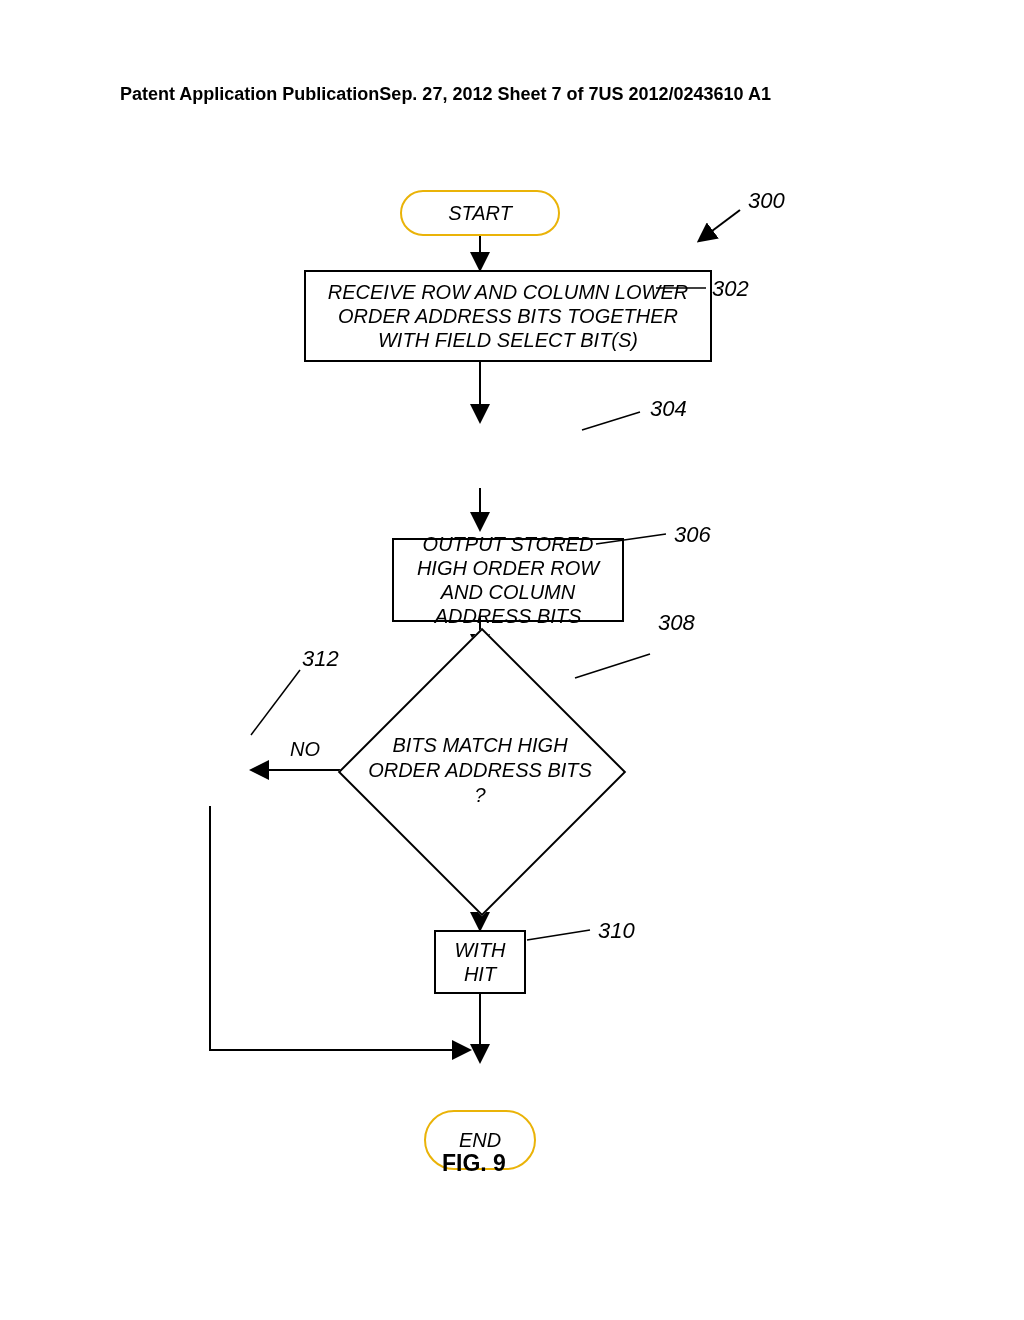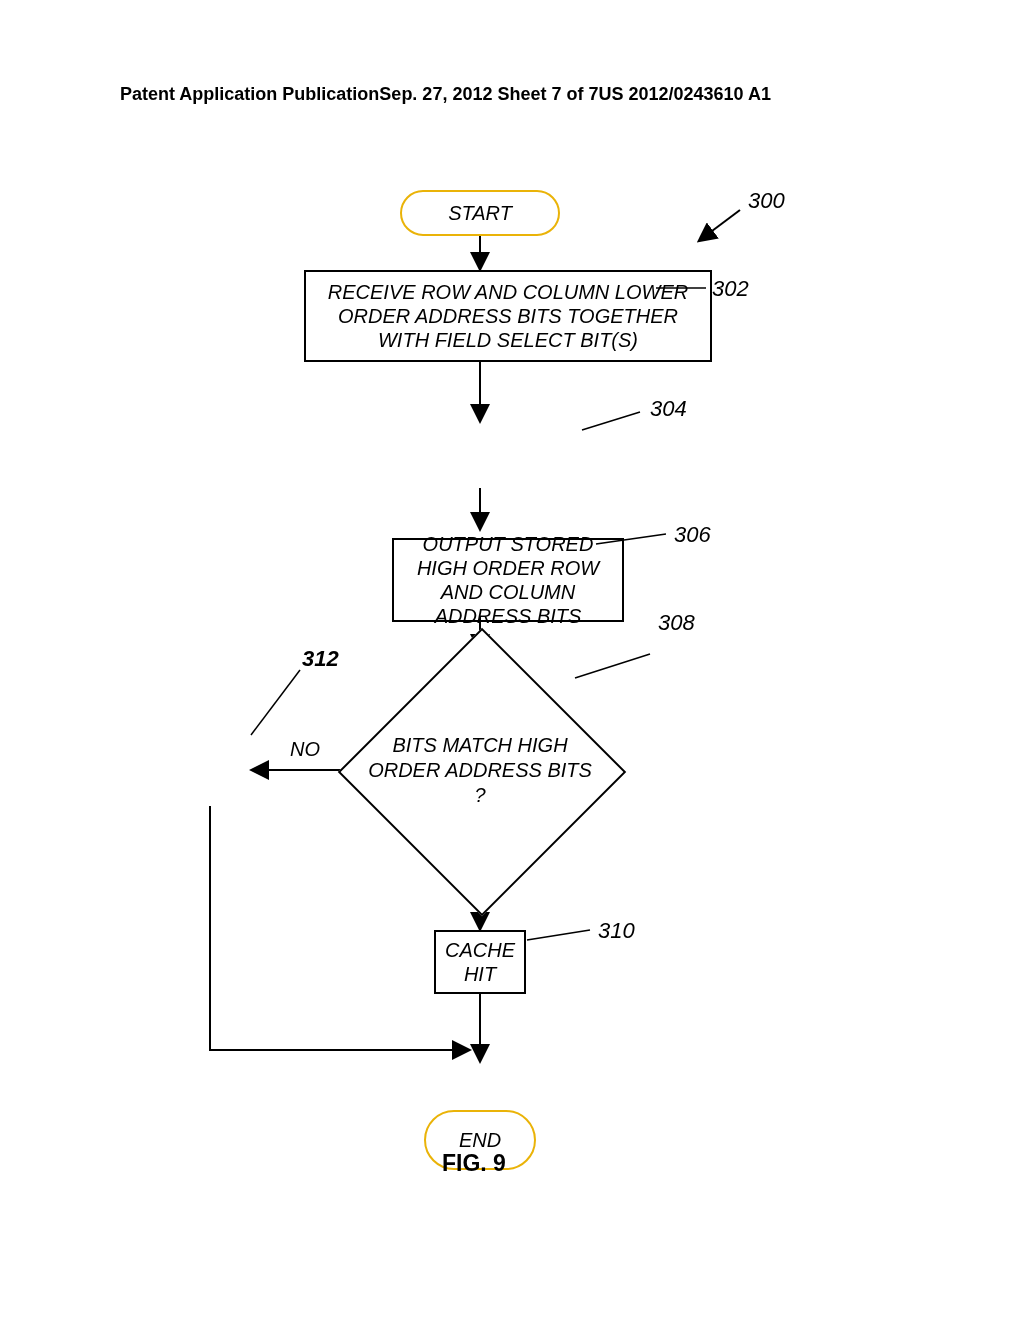--- a/index.html
+++ b/index.html
@@ -169,24 +169,24 @@
   <div class="ref-label" style="left:674px; top:392px;">306</div>
 
   <div class="diamond-wrap" style="left:480px; top:640px; width:0; height:0;">
     <div class="diamond"></div>
     <div class="diamond-text">BITS MATCH HIGH ORDER ADDRESS BITS ?</div>
   </div>
   <div class="ref-label" style="left:658px; top:480px;">308</div>
 
   <div class="edge-label" style="left:290px; top:608px;">NO</div>
 
-  <div class="ref-label" style="left:302px; top:516px;font-weight:bold;">312</div>
+  <div class="ref-label" style="left:302px; top:516px;">312</div>
 
   <div class="node process" style="left:434px; top:800px; width:92px; height:64px;">
-    <span>CACHE HIT</span>
+    <span>WITH HIT</span>
   </div>
   <div class="ref-label" style="left:598px; top:788px;">310</div>
 
   <div class="node terminator" style="left:424px; top:980px; width:112px; height:60px;">
     <span>END</span>
   </div>
 
   <div class="ref-label" style="left:748px; top:58px;">300</div>
 
   <div class="fig-label" style="left:442px; top:1020px;">FIG. 9</div>

